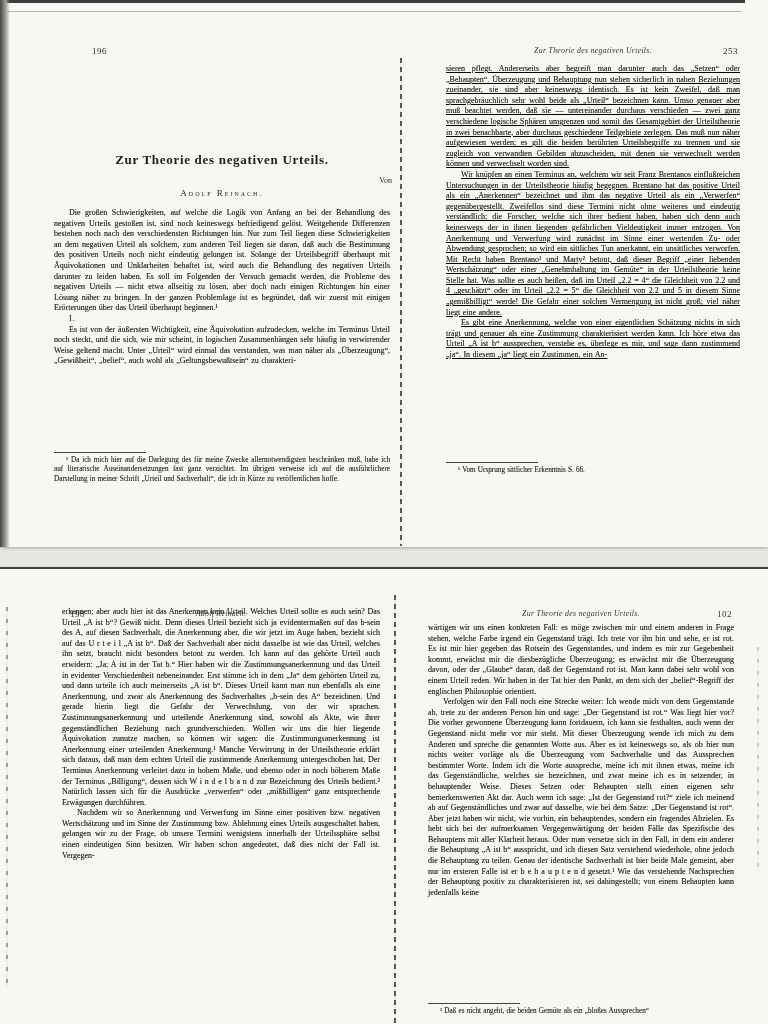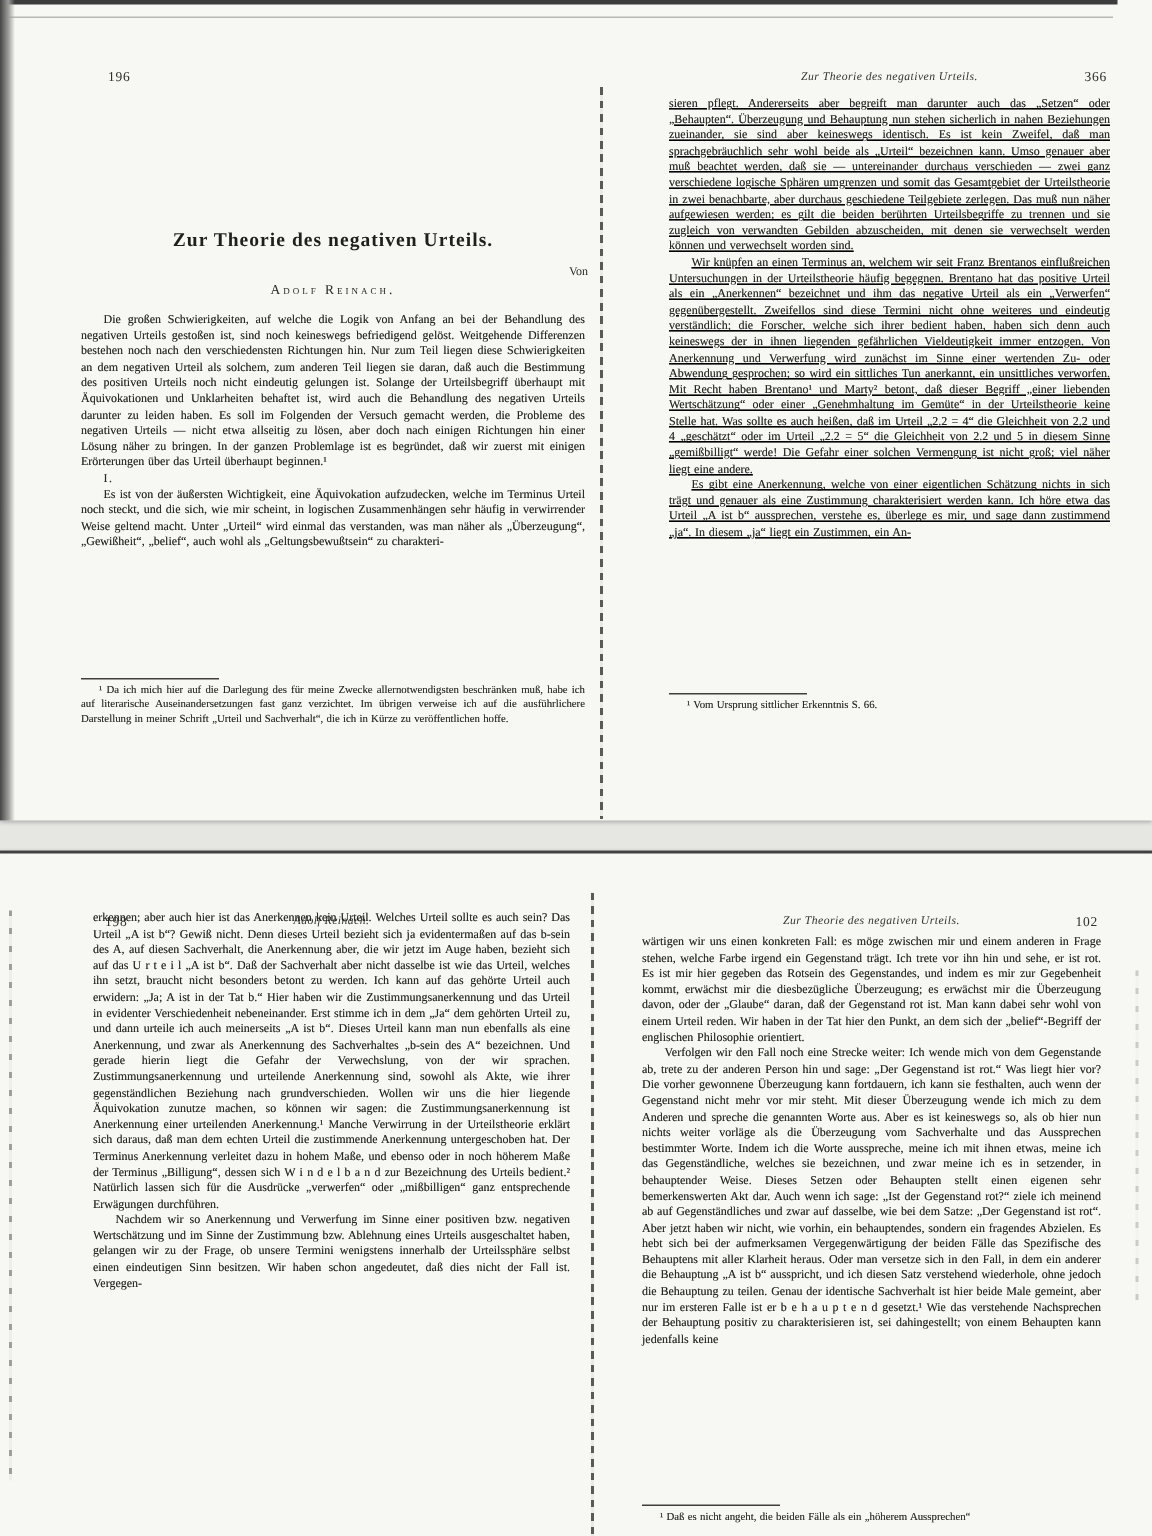--- a/index.html
+++ b/index.html
@@ -79,41 +79,41 @@
 </head>
 <body>
 
 <div class="spread" id="spread1">
   <div class="scan-edge-top" style="width:745px;"></div>
   <div class="hairline" style="top:11px;left:0;width:742px;"></div>
   <div class="spine-shadow-left"></div>
   <div class="center-spine" style="left:400px;top:58px;height:488px;"></div>
 
   <div class="page" style="left:52px;width:340px;">
-    <span class="pagenum" style="position:absolute;left:20px;top:46px;">196</span>
+    <span class="pagenum" style="position:absolute;left:40px;top:46px;">196</span>
     <div class="article-title" style="top:152px;">Zur Theorie des negativen Urteils.</div>
     <div class="von-line" style="top:176px;">Von</div>
     <div class="author-line" style="top:188px;">Adolf Reinach.</div>
 
     <div class="body-text" style="left:2px;top:208px;width:336px;">
       <p>Die großen Schwierigkeiten, auf welche die Logik von Anfang an bei der Behandlung des negativen Urteils gestoßen ist, sind noch keineswegs befriedigend gelöst. Weitgehende Differenzen bestehen noch nach den verschiedensten Richtungen hin. Nur zum Teil liegen diese Schwierigkeiten an dem negativen Urteil als solchem, zum anderen Teil liegen sie daran, daß auch die Bestimmung des positiven Urteils noch nicht eindeutig gelungen ist. Solange der Urteilsbegriff überhaupt mit Äquivokationen und Unklarheiten behaftet ist, wird auch die Behandlung des negativen Urteils darunter zu leiden haben. Es soll im Folgenden der Versuch gemacht werden, die Probleme des negativen Urteils — nicht etwa allseitig zu lösen, aber doch nach einigen Richtungen hin einer Lösung näher zu bringen. In der ganzen Problemlage ist es begründet, daß wir zuerst mit einigen Erörterungen über das Urteil überhaupt beginnen.¹</p>
       <p class="section-head">I.</p>
       <p>Es ist von der äußersten Wichtigkeit, eine Äquivokation aufzudecken, welche im Terminus Urteil noch steckt, und die sich, wie mir scheint, in logischen Zusammenhängen sehr häufig in verwirrender Weise geltend macht. Unter „Urteil“ wird einmal das verstanden, was man näher als „Überzeugung“, „Gewißheit“, „belief“, auch wohl als „Geltungsbewußtsein“ zu charakteri-</p>
     </div>
 
     <div class="footnote-block" style="left:2px;top:452px;width:336px;">
       <div class="fn-rule"></div>
       <p>¹ Da ich mich hier auf die Darlegung des für meine Zwecke allernotwendigsten beschränken muß, habe ich auf literarische Auseinandersetzungen fast ganz verzichtet. Im übrigen verweise ich auf die ausführlichere Darstellung in meiner Schrift „Urteil und Sachverhalt“, die ich in Kürze zu veröffentlichen hoffe.</p>
     </div>
   </div>
 
   <div class="page" style="left:446px;width:294px;">
     <div class="page-head" style="top:46px;">
       <span class="running-head">Zur Theorie des negativen Urteils.</span>
-      <span class="pagenum num-right">366</span>
+      <span class="pagenum num-right">253</span>
     </div>
 
     <div class="body-text" style="left:0;top:64px;width:294px;text-decoration:underline;">
       <p class="noindent">sieren pflegt. Andererseits aber begreift man darunter auch das „Setzen“ oder „Behaupten“. Überzeugung und Behauptung nun stehen sicherlich in nahen Beziehungen zueinander, sie sind aber keineswegs identisch. Es ist kein Zweifel, daß man sprachgebräuchlich sehr wohl beide als „Urteil“ bezeichnen kann. Umso genauer aber muß beachtet werden, daß sie — untereinander durchaus verschieden — zwei ganz verschiedene logische Sphären umgrenzen und somit das Gesamtgebiet der Urteilstheorie in zwei benachbarte, aber durchaus geschiedene Teilgebiete zerlegen. Das muß nun näher aufgewiesen werden; es gilt die beiden berührten Urteilsbegriffe zu trennen und sie zugleich von verwandten Gebilden abzuscheiden, mit denen sie verwechselt werden können und verwechselt worden sind.</p>
       <p>Wir knüpfen an einen Terminus an, welchem wir seit Franz Brentanos einflußreichen Untersuchungen in der Urteilstheorie häufig begegnen. Brentano hat das positive Urteil als ein „Anerkennen“ bezeichnet und ihm das negative Urteil als ein „Verwerfen“ gegenübergestellt. Zweifellos sind diese Termini nicht ohne weiteres und eindeutig verständlich; die Forscher, welche sich ihrer bedient haben, haben sich denn auch keineswegs der in ihnen liegenden gefährlichen Vieldeutigkeit immer entzogen. Von Anerkennung und Verwerfung wird zunächst im Sinne einer wertenden Zu- oder Abwendung gesprochen; so wird ein sittliches Tun anerkannt, ein unsittliches verworfen. Mit Recht haben Brentano¹ und Marty² betont, daß dieser Begriff „einer liebenden Wertschätzung“ oder einer „Genehmhaltung im Gemüte“ in der Urteilstheorie keine Stelle hat. Was sollte es auch heißen, daß im Urteil „2.2 = 4“ die Gleichheit von 2.2 und 4 „geschätzt“ oder im Urteil „2.2 = 5“ die Gleichheit von 2.2 und 5 in diesem Sinne „gemißbilligt“ werde! Die Gefahr einer solchen Vermengung ist nicht groß; viel näher liegt eine andere.</p>
       <p>Es gibt eine Anerkennung, welche von einer eigentlichen Schätzung nichts in sich trägt und genauer als eine Zustimmung charakterisiert werden kann. Ich höre etwa das Urteil „A ist b“ aussprechen, verstehe es, überlege es mir, und sage dann zustimmend „ja“. In diesem „ja“ liegt ein Zustimmen, ein An-</p>
     </div>
 
     <div class="footnote-block" style="left:0;top:462px;width:294px;">
       <div class="fn-rule"></div>
@@ -147,16 +147,16 @@
       <span class="pagenum num-right">102</span>
     </div>
 
     <div class="body-text" style="left:0;top:56px;width:306px;">
       <p class="noindent">wärtigen wir uns einen konkreten Fall: es möge zwischen mir und einem anderen in Frage stehen, welche Farbe irgend ein Gegenstand trägt. Ich trete vor ihn hin und sehe, er ist rot. Es ist mir hier gegeben das Rotsein des Gegenstandes, und indem es mir zur Gegebenheit kommt, erwächst mir die diesbezügliche Überzeugung; es erwächst mir die Überzeugung davon, oder der „Glaube“ daran, daß der Gegenstand rot ist. Man kann dabei sehr wohl von einem Urteil reden. Wir haben in der Tat hier den Punkt, an dem sich der „belief“-Begriff der englischen Philosophie orientiert.</p>
       <p>Verfolgen wir den Fall noch eine Strecke weiter: Ich wende mich von dem Gegenstande ab, trete zu der anderen Person hin und sage: „Der Gegenstand ist rot.“ Was liegt hier vor? Die vorher gewonnene Überzeugung kann fortdauern, ich kann sie festhalten, auch wenn der Gegenstand nicht mehr vor mir steht. Mit dieser Überzeugung wende ich mich zu dem Anderen und spreche die genannten Worte aus. Aber es ist keineswegs so, als ob hier nun nichts weiter vorläge als die Überzeugung vom Sachverhalte und das Aussprechen bestimmter Worte. Indem ich die Worte ausspreche, meine ich mit ihnen etwas, meine ich das Gegenständliche, welches sie bezeichnen, und zwar meine ich es in setzender, in behauptender Weise. Dieses Setzen oder Behaupten stellt einen eigenen sehr bemerkenswerten Akt dar. Auch wenn ich sage: „Ist der Gegenstand rot?“ ziele ich meinend ab auf Gegenständliches und zwar auf dasselbe, wie bei dem Satze: „Der Gegenstand ist rot“. Aber jetzt haben wir nicht, wie vorhin, ein behauptendes, sondern ein fragendes Abzielen. Es hebt sich bei der aufmerksamen Vergegenwärtigung der beiden Fälle das Spezifische des Behauptens mit aller Klarheit heraus. Oder man versetze sich in den Fall, in dem ein anderer die Behauptung „A ist b“ ausspricht, und ich diesen Satz verstehend wiederhole, ohne jedoch die Behauptung zu teilen. Genau der identische Sachverhalt ist hier beide Male gemeint, aber nur im ersteren Falle ist er b e h a u p t e n d gesetzt.¹ Wie das verstehende Nachsprechen der Behauptung positiv zu charakterisieren ist, sei dahingestellt; von einem Behaupten kann jedenfalls keine</p>
     </div>
 
     <div class="footnote-block" style="left:0;top:436px;width:306px;">
       <div class="fn-rule"></div>
-      <p>¹ Daß es nicht angeht, die beiden Fälle als ein „höherem Aussprechen“</p>
+      <p>¹ Daß es nicht angeht, die beiden Gemüte als ein „bloßes Aussprechen“</p>
     </div>
   </div>
 </div>
 
 </body></html>

